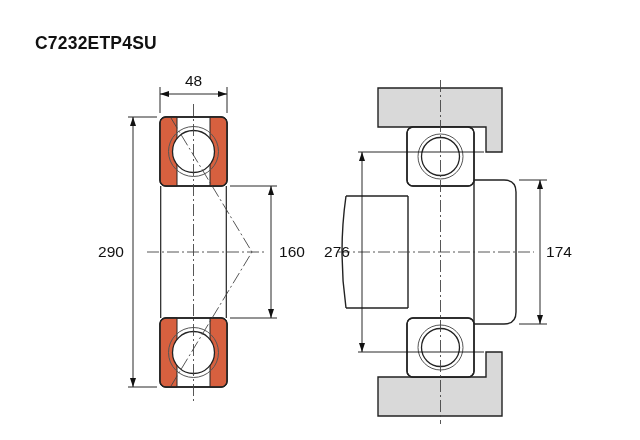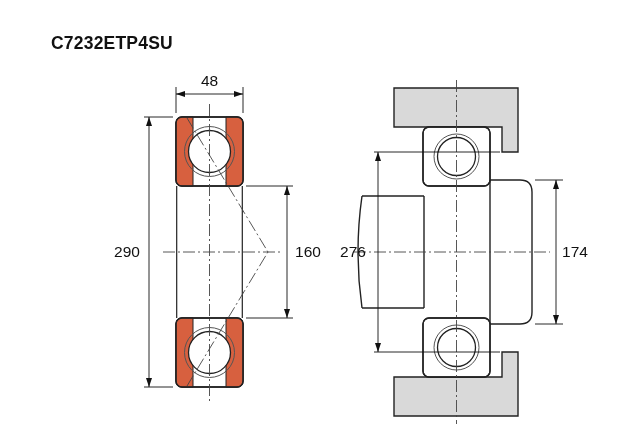--- a/index.html
+++ b/index.html
@@ -1,17 +1,17 @@
 <!DOCTYPE html>
 <html><head>
 <meta charset="utf-8">
 <style>
   html,body{margin:0;padding:0;background:#ffffff;}
   body{width:640px;height:440px;overflow:hidden;font-family:"Liberation Sans",sans-serif;}
-  .stage{position:relative;width:604px;height:440px;background:#fff;padding-left:16px;}
+  .stage{position:relative;width:604px;height:440px;background:#fff;}
   svg text{font-family:"Liberation Sans",sans-serif;fill:#111;}
   .title-text{font-size:17.5px;font-weight:600;letter-spacing:.2px;}
   .dim-text{font-size:15.5px;}
   .outline{fill:#ffffff;stroke:#222;stroke-width:1.4;}
   .thick{stroke:#222;stroke-width:1.4;fill:none;}
   .edge{stroke:#222;stroke-width:1.2;fill:none;}
   .cdash{stroke:#444;stroke-width:0.9;fill:none;stroke-dasharray:12 3 2 3;}
   .cage-line{stroke:#555;stroke-width:1;fill:none;}
   .ball{fill:#fff;stroke:#222;stroke-width:1.3;}
   .dimline{stroke:#111;stroke-width:0.9;fill:none;}

